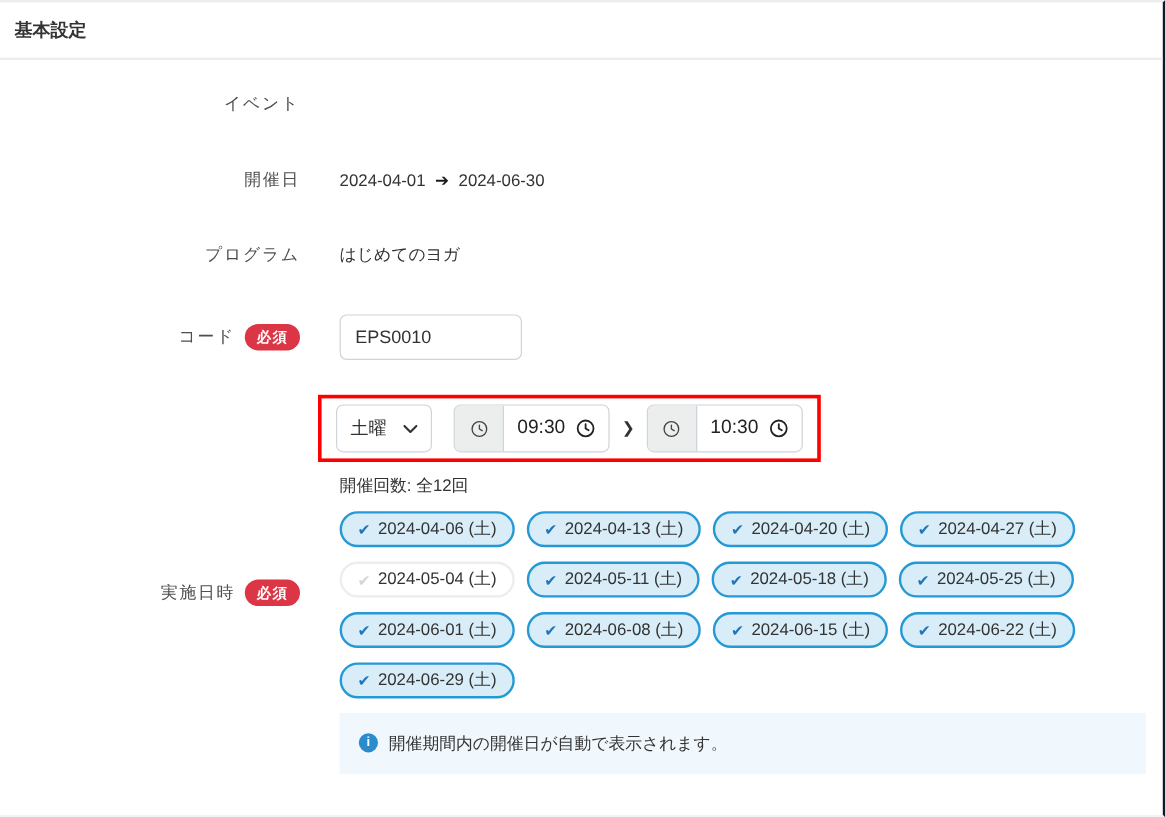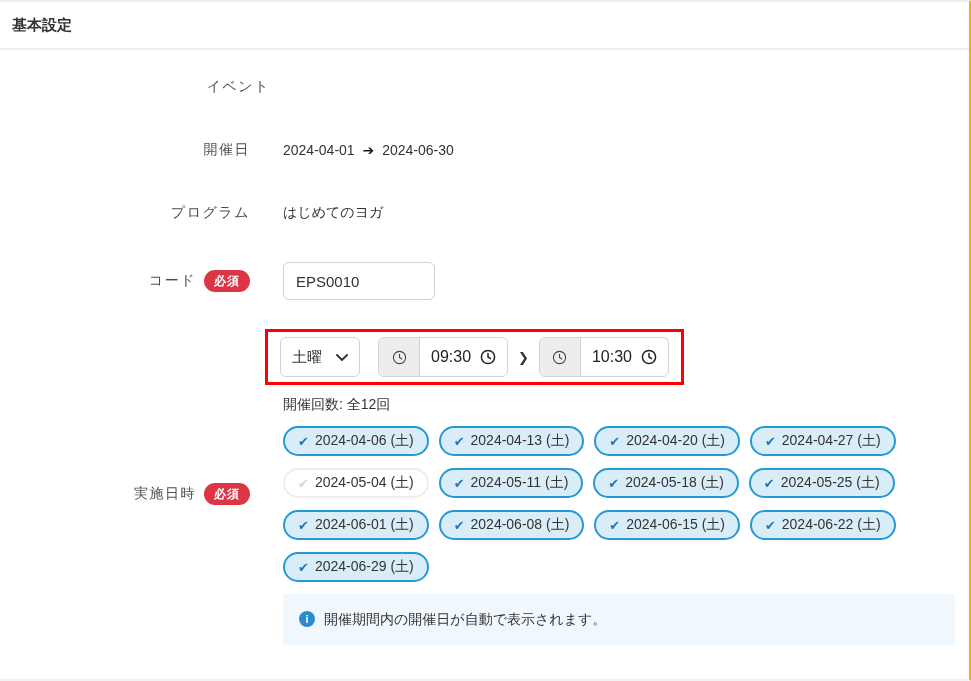--- a/index.html
+++ b/index.html
@@ -1,37 +1,37 @@
 <!DOCTYPE html>
 <html><head>
 <meta charset="utf-8">
 <style>
   html,body { margin:0; padding:0; background:#fff; }
   body { font-family:"Liberation Sans","DejaVu Sans",sans-serif; }
   .card {
     box-sizing:border-box; width:971px; height:681px; background:#fff;
-    border-top:2px solid #ececec; border-right:2px solid #eab308;
+    border-top:2px solid #ececec; border-right:2px solid #0f172a;
     border-bottom:2px solid #f2f2f2; overflow:hidden;
   }
   .card-header {
     height:48px; box-sizing:border-box; display:flex; align-items:center;
     padding:0 12px; border-bottom:2px solid #ececec;
   }
   .card-title { font-size:15px; font-weight:bold; color:#333; }
 
   .form-body { padding-top:28px; }
   .frow { display:flex; }
   .label-col {
     box-sizing:border-box; width:250px; flex:0 0 250px;
     display:flex; justify-content:flex-end; align-items:center; gap:8px;
   }
   .flabel { color:#4e4e4e; font-size:14px; letter-spacing:1.5px; white-space:nowrap; }
   .value-col { margin-left:33px; font-size:14px; color:#333; }
 
-  .frow-event   { margin-bottom:45px; align-items:center;padding-left:20px; }
+  .frow-event   { margin-bottom:45px; align-items:center; }
   .frow-period  { margin-bottom:45px; align-items:center; }
   .frow-program { margin-bottom:40px; align-items:center; }
   .frow-code    { margin-bottom:29px; align-items:center; }
   .frow-schedule{ align-items:center; }
   .frow-schedule .label-col { padding-top:13px; }
 
   .arrow-glyph { font-weight:bold; color:#1a1a1a; padding:0 4px; }
 
   .req-badge {
     display:inline-block; background:#dc3545; color:#fff; font-size:12px;

